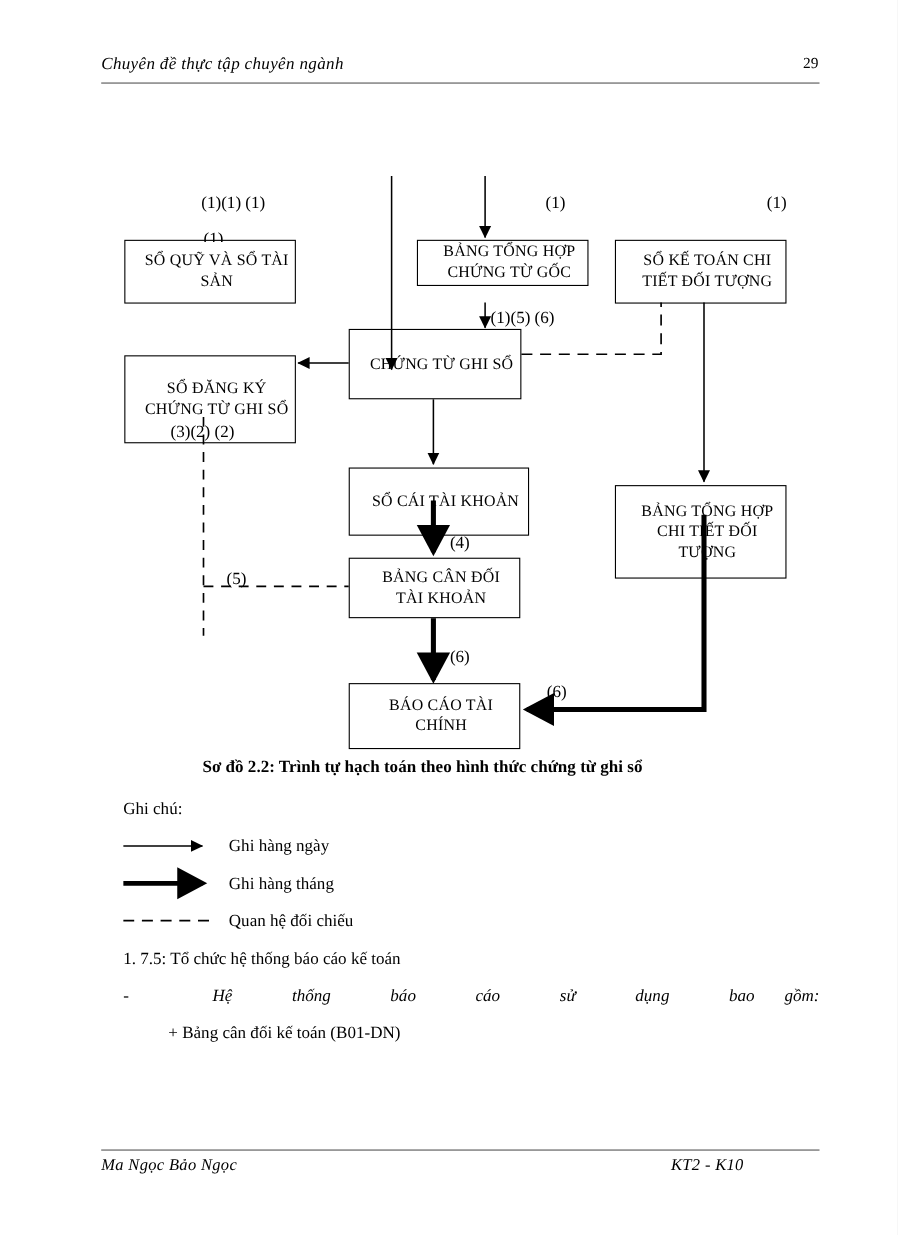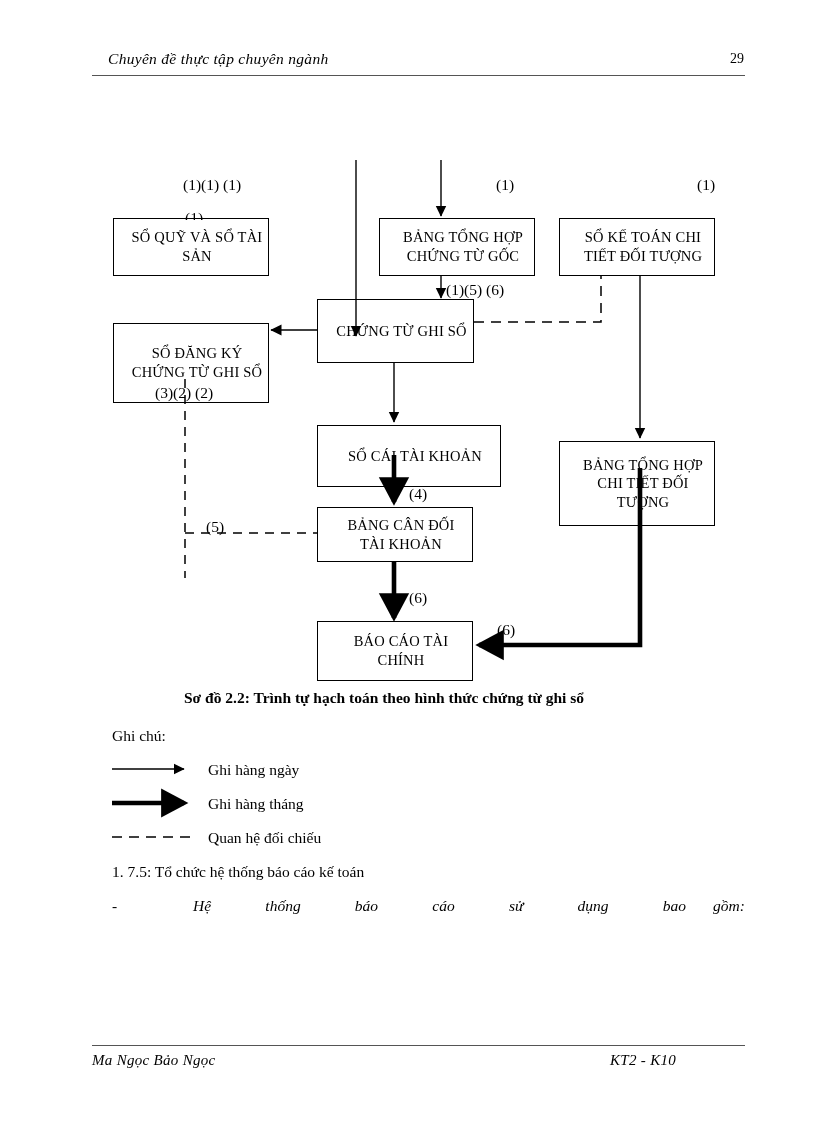--- a/index.html
+++ b/index.html
@@ -22,21 +22,21 @@
   
   .header {
     position: absolute;
     left: 92px;
     top: 50px;
     width: 652px;
     height: 30px;
   }
   .header-title {
     position: absolute;
-    left: 16px;
+    left: 0;
     top: 0;
     font-style: italic;
     font-size: 15.5px;
     letter-spacing: 0.3px;
     white-space: nowrap;
   }
   .header-page {
     position: absolute;
     right: 0;
     top: 1px;
@@ -202,33 +202,33 @@
     </svg>
 
     <div class="node" style="left:113px; top:218px; width:156px; height:58px;">
       <span>SỔ QUỸ VÀ SỔ TÀI SẢN</span>
     </div>
 
     <div class="node" style="left:113px; top:299px; width:156px; height:80px;margin-top:24px;">
       <span>SỔ ĐĂNG KÝ CHỨNG TỪ GHI SỔ</span>
     </div>
 
-    <div class="node" style="left:379px; top:218px; width:156px; height:58px;">
+    <div class="node" style="left:379px; top:218px; width:156px; height:42px;">
       <span>BẢNG TỔNG HỢP CHỨNG TỪ GỐC</span>
     </div>
 
     <div class="node" style="left:317px; top:299px; width:157px; height:64px;">
       <span>CHỨNG TỪ GHI SỔ</span>
     </div>
 
     <div class="node" style="left:559px; top:218px; width:156px; height:58px;">
       <span>SỔ KẾ TOÁN CHI TIẾT ĐỐI TƯỢNG</span>
     </div>
 
-    <div class="node" style="left:317px; top:425px; width:184px; height:62px;">
+    <div class="node" style="left:317px; top:425px; width:164px; height:62px;">
       <span>SỔ CÁI TÀI KHOẢN</span>
     </div>
 
     <div class="node" style="left:317px; top:507px; width:156px; height:55px;">
       <span>BẢNG CÂN ĐỐI TÀI KHOẢN</span>
     </div>
 
     <div class="node" style="left:317px; top:621px; width:156px; height:60px;">
       <span>BÁO CÁO TÀI CHÍNH</span>
     </div>
@@ -287,18 +287,19 @@
     <span class="cell">Hệ</span>
     <span class="cell">thống</span>
     <span class="cell">báo</span>
     <span class="cell">cáo</span>
     <span class="cell">sử</span>
     <span class="cell">dụng</span>
     <span class="cell">bao</span>
     <span class="cell">gồm:</span>
   </div>
 
+  <div class="body-line" style="left:153px; top:931px;">+ Bảng cân đối kế toán (B01-DN)</div>
 
   <div class="footer-rule"></div>
   <div class="footer-left">Ma Ngọc Bảo Ngọc</div>
   <div class="footer-right">KT2 - K10</div>
 
 </div>
 
 </body></html>

